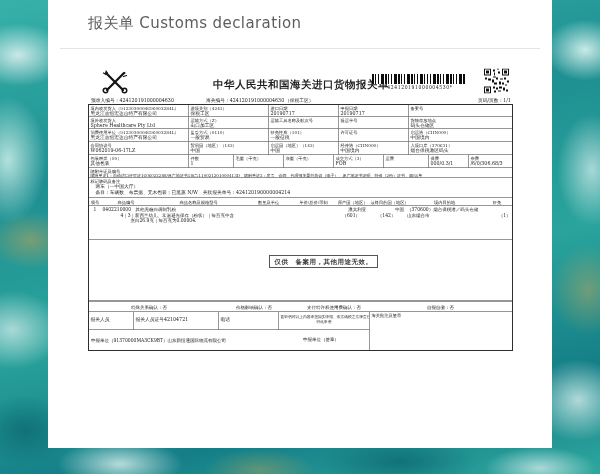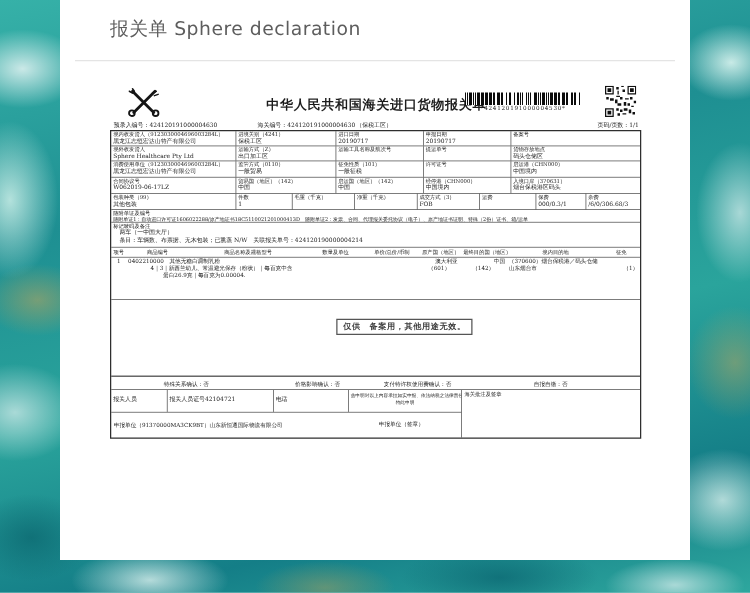--- a/index.html
+++ b/index.html
@@ -76,21 +76,21 @@
   .fc1{width:90px}.fc2{width:170px}.fc3{width:120px}.fc4{width:180px;border-right:none;}
   .stmt{font-size:7.5px;text-align:center;line-height:1.5;padding-top:3px;white-space:nowrap;}
   .seal{position:absolute;right:60px;top:12px;font-size:9px;}
   .f3val{font-size:9px;white-space:nowrap;}
 </style>
 </head>
 <body>
 
 <div class="bg">
   <div class="page">
-    <div class="page-title">报关单 Sphere declaration</div>
+    <div class="page-title">报关单 Customs declaration</div>
     <div class="rule"></div>
 
     <div class="doc-outer">
       <div class="doc">
 
         <div class="band">
           <svg class="emblem" width="56" height="48" viewBox="0 0 56 48">
             <g fill="none" stroke="#151515" stroke-linecap="round">
               <path d="M12 40 L46 6" stroke-width="4.5"></path>
               <path d="M10 6 L44 40" stroke-width="4.5"></path>

